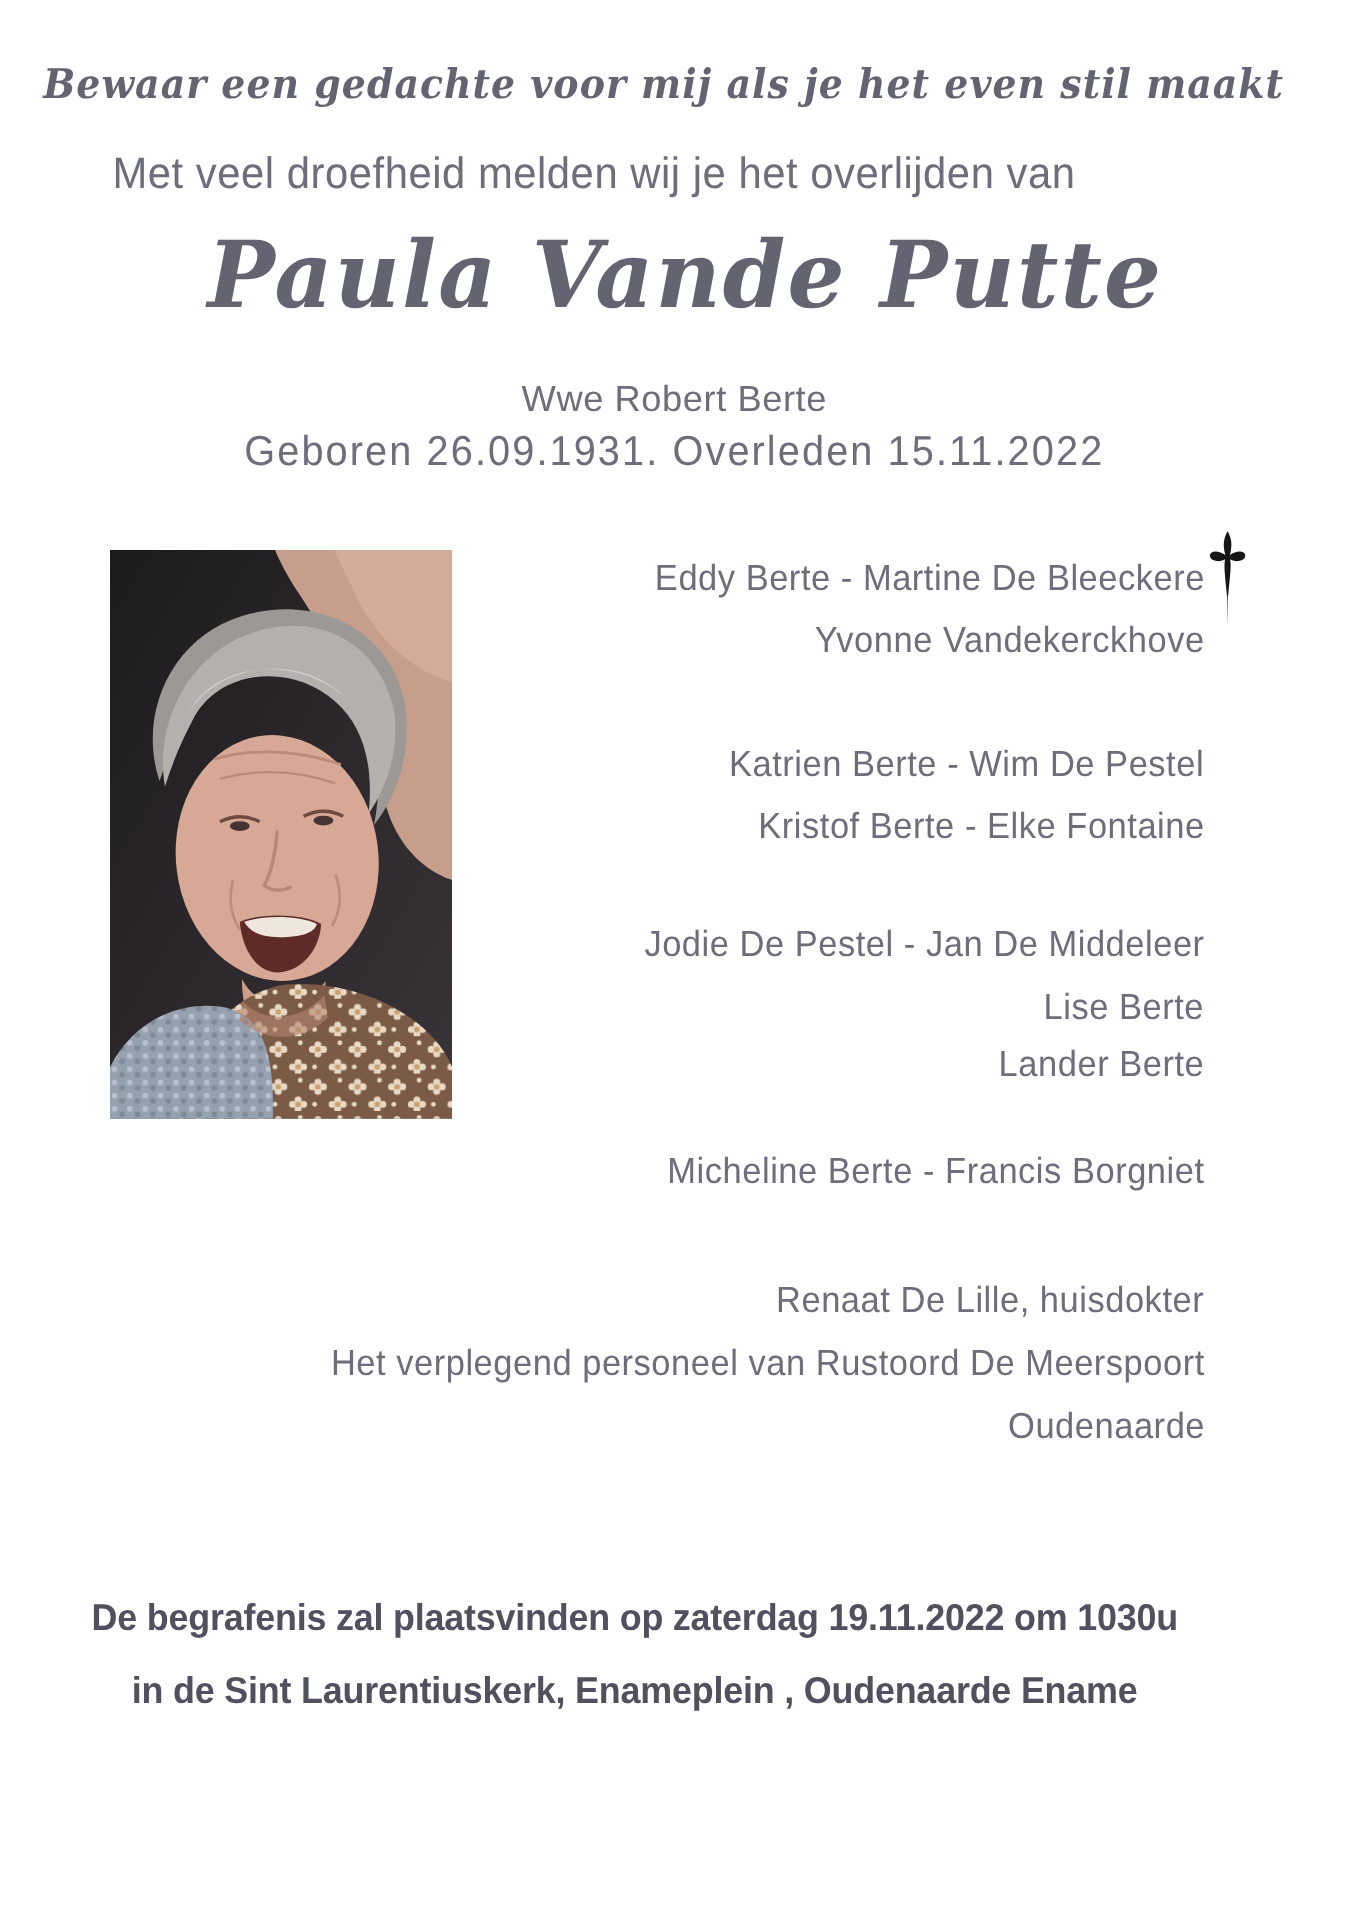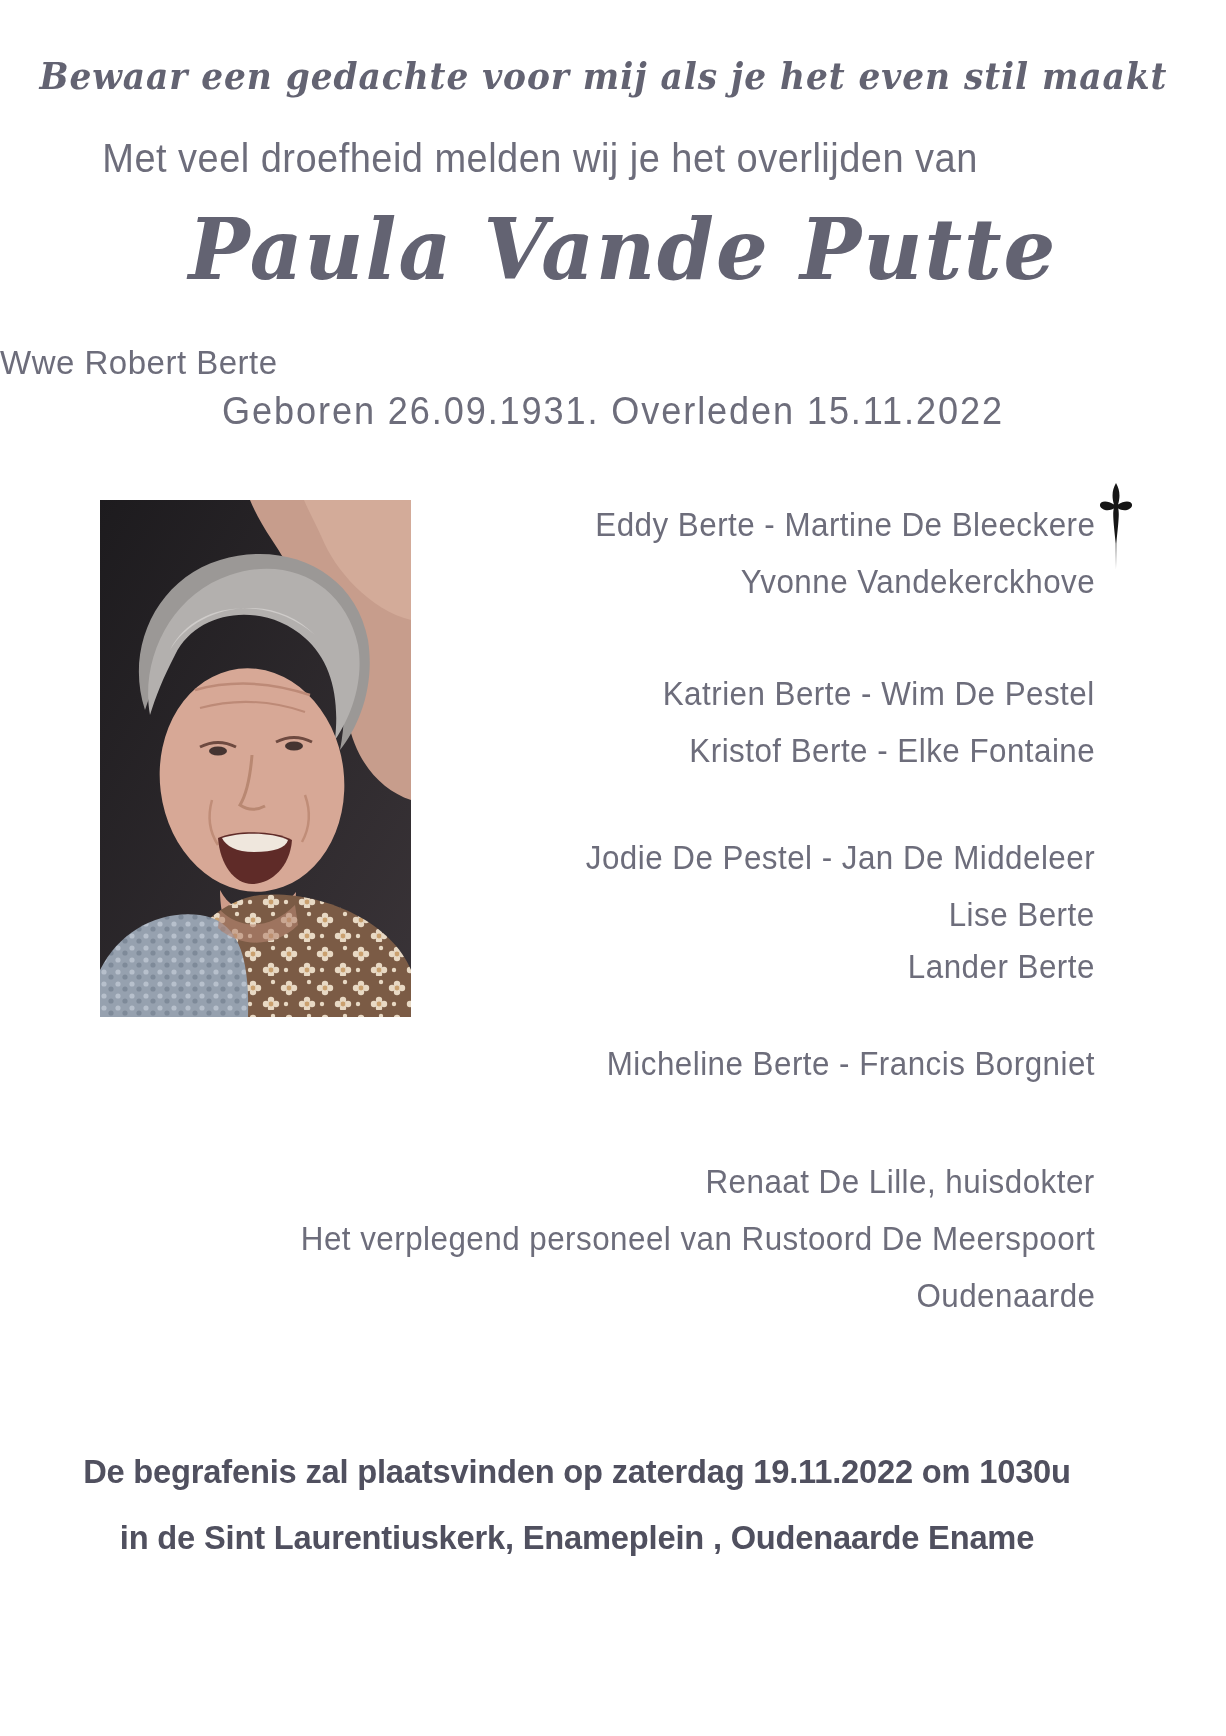--- a/index.html
+++ b/index.html
@@ -20,21 +20,21 @@
   .intro{
     left:0;top:136px;width:1080px;text-align:center;font-size:40px;font-weight:400;
     color:#6d6d7b;letter-spacing:0.5px;transform:scaleX(0.95);transform-origin:center;
     white-space:nowrap;
   }
   .deceased-name{
     left:0;top:200px;width:1246px;text-align:center;font-size:84px;letter-spacing:2px;
     transform:scaleX(0.97);transform-origin:center;
   }
   .relation{
-    left:0;top:344px;width:1226px;font-size:33px;color:#6d6d7b;
+    left:0;top:344px;width:1226px;text-align:center;font-size:33px;color:#6d6d7b;
     letter-spacing:0.5px;
   }
   .dates{
     left:0;top:390px;width:1226px;text-align:center;font-size:38px;color:#6d6d7b;
     letter-spacing:2px;transform:scaleX(0.95);transform-origin:center;white-space:nowrap;
   }
   .photo{
     left:100px;top:500px;width:311px;height:517px;
   }
   .photo svg{display:block;width:100%;height:100%;}

